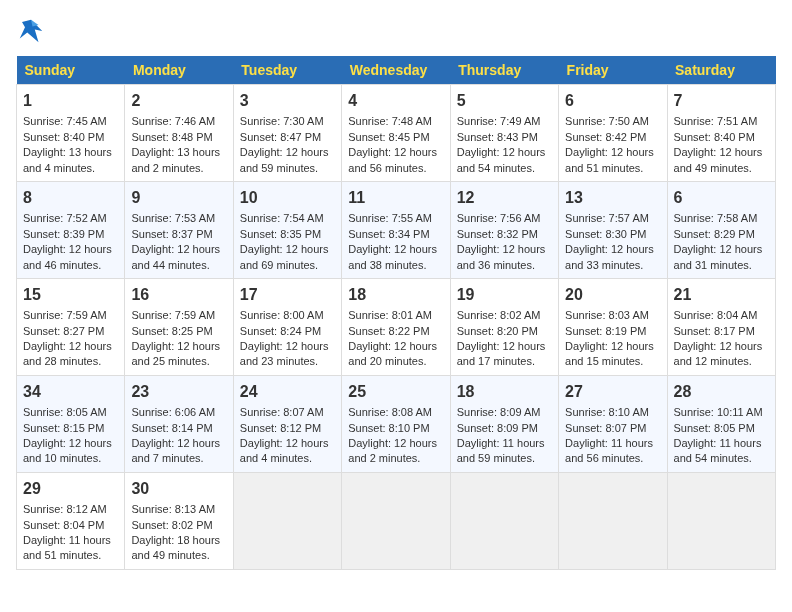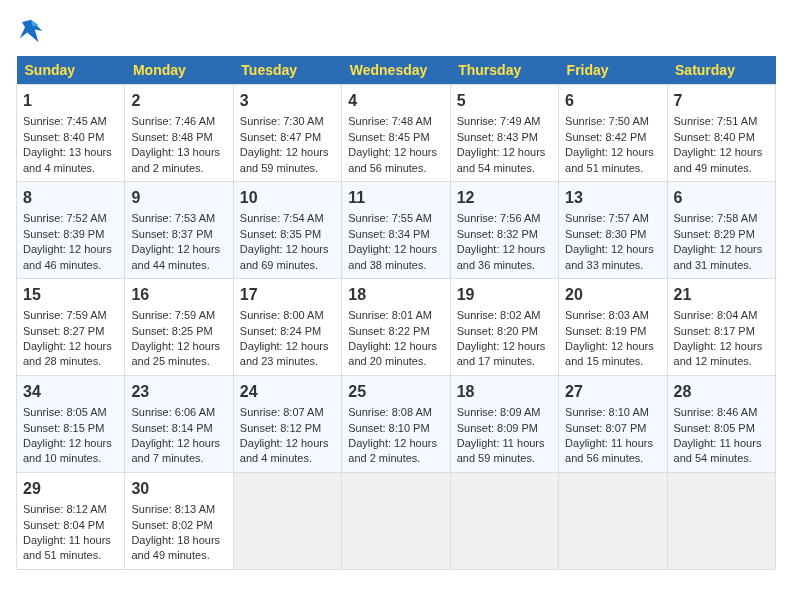--- a/index.html
+++ b/index.html
@@ -150,21 +150,21 @@
         <td><span class="day-number">20</span><span>Sunrise: 8:03 AM</span><br><span>Sunset: 8:19 PM</span><br><span>Daylight: 12 hours and 15 minutes.</span></td>
         <td><span class="day-number">21</span><span>Sunrise: 8:04 AM</span><br><span>Sunset: 8:17 PM</span><br><span>Daylight: 12 hours and 12 minutes.</span></td>
       </tr>
       <tr>
         <td><span class="day-number">34</span><span>Sunrise: 8:05 AM</span><br><span>Sunset: 8:15 PM</span><br><span>Daylight: 12 hours and 10 minutes.</span></td>
         <td><span class="day-number">23</span><span>Sunrise: 6:06 AM</span><br><span>Sunset: 8:14 PM</span><br><span>Daylight: 12 hours and 7 minutes.</span></td>
         <td><span class="day-number">24</span><span>Sunrise: 8:07 AM</span><br><span>Sunset: 8:12 PM</span><br><span>Daylight: 12 hours and 4 minutes.</span></td>
         <td><span class="day-number">25</span><span>Sunrise: 8:08 AM</span><br><span>Sunset: 8:10 PM</span><br><span>Daylight: 12 hours and 2 minutes.</span></td>
         <td><span class="day-number">18</span><span>Sunrise: 8:09 AM</span><br><span>Sunset: 8:09 PM</span><br><span>Daylight: 11 hours and 59 minutes.</span></td>
         <td><span class="day-number">27</span><span>Sunrise: 8:10 AM</span><br><span>Sunset: 8:07 PM</span><br><span>Daylight: 11 hours and 56 minutes.</span></td>
-        <td><span class="day-number">28</span><span>Sunrise: 8:46 AM</span><br><span>Sunset: 8:05 PM</span><br><span>Daylight: 11 hours and 54 minutes.</span></td>
+        <td><span class="day-number">28</span><span>Sunrise: 10:11 AM</span><br><span>Sunset: 8:05 PM</span><br><span>Daylight: 11 hours and 54 minutes.</span></td>
       </tr>
       <tr>
         <td><span class="day-number">29</span><span>Sunrise: 8:12 AM</span><br><span>Sunset: 8:04 PM</span><br><span>Daylight: 11 hours and 51 minutes.</span></td>
         <td><span class="day-number">30</span><span>Sunrise: 8:13 AM</span><br><span>Sunset: 8:02 PM</span><br><span>Daylight: 18 hours and 49 minutes.</span></td>
         <td class="empty-cell"></td>
         <td class="empty-cell"></td>
         <td class="empty-cell"></td>
         <td class="empty-cell"></td>
         <td class="empty-cell"></td>
       </tr>

